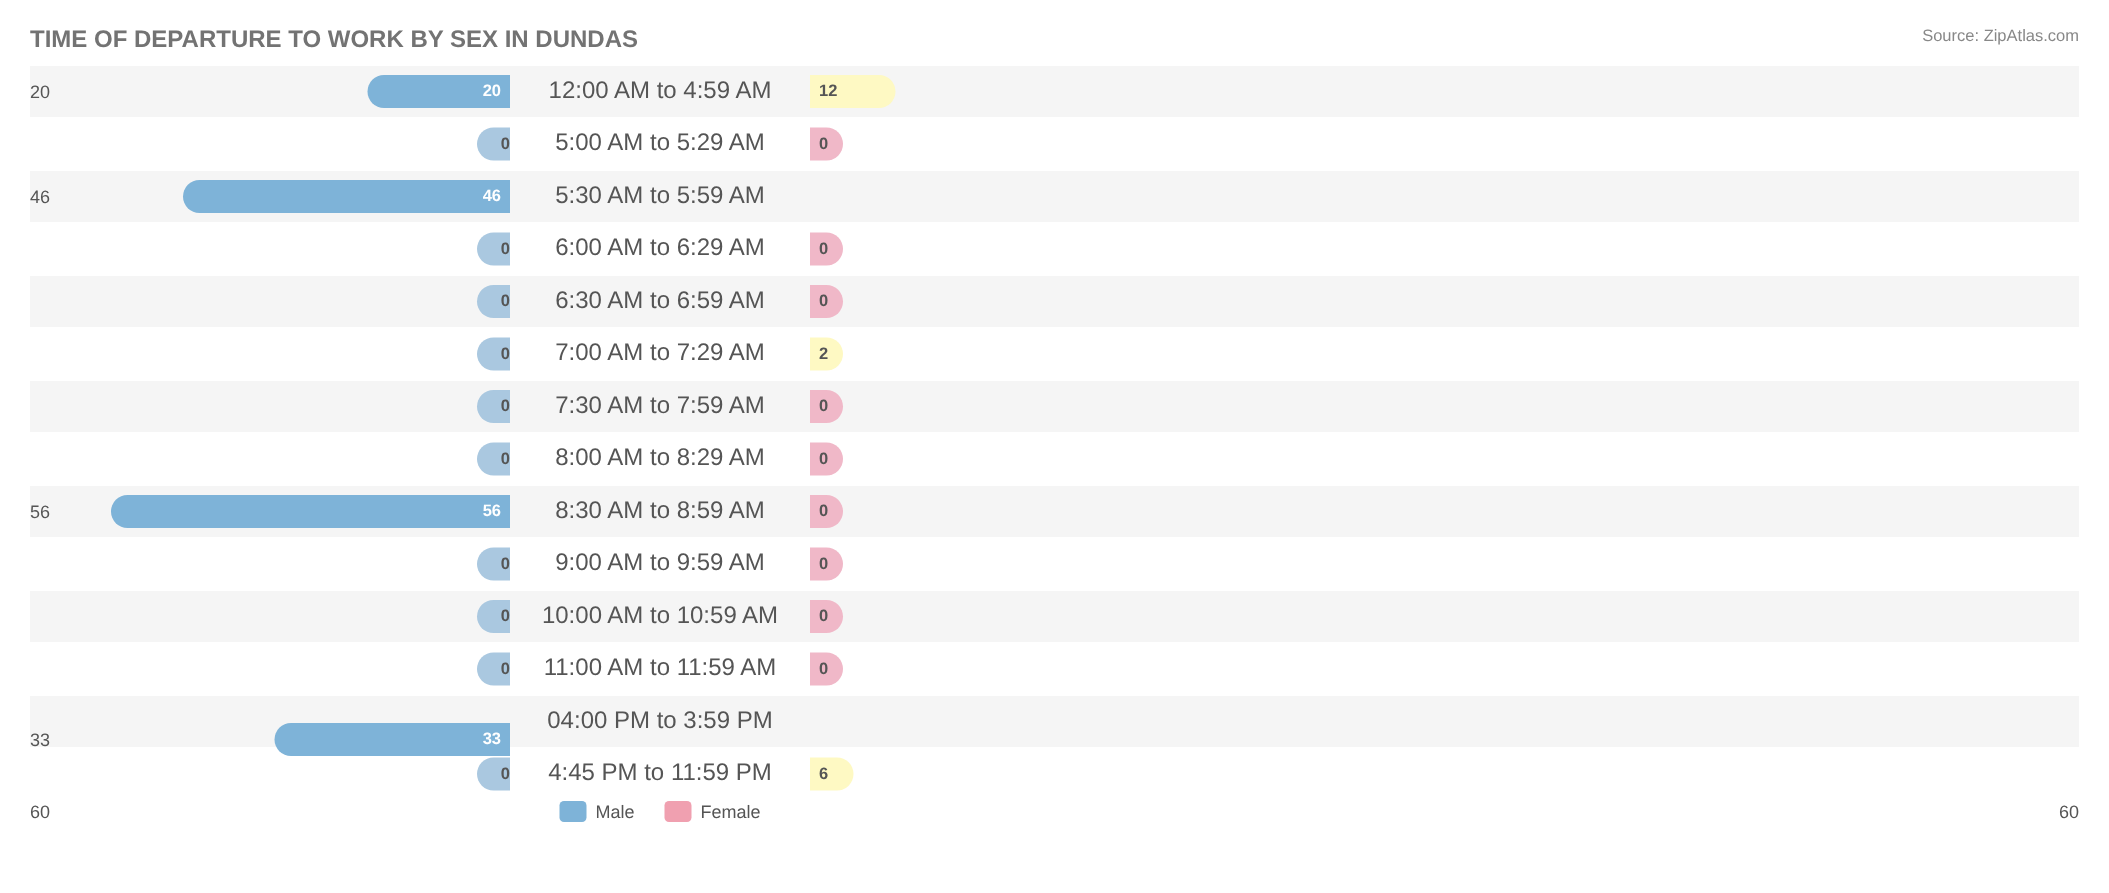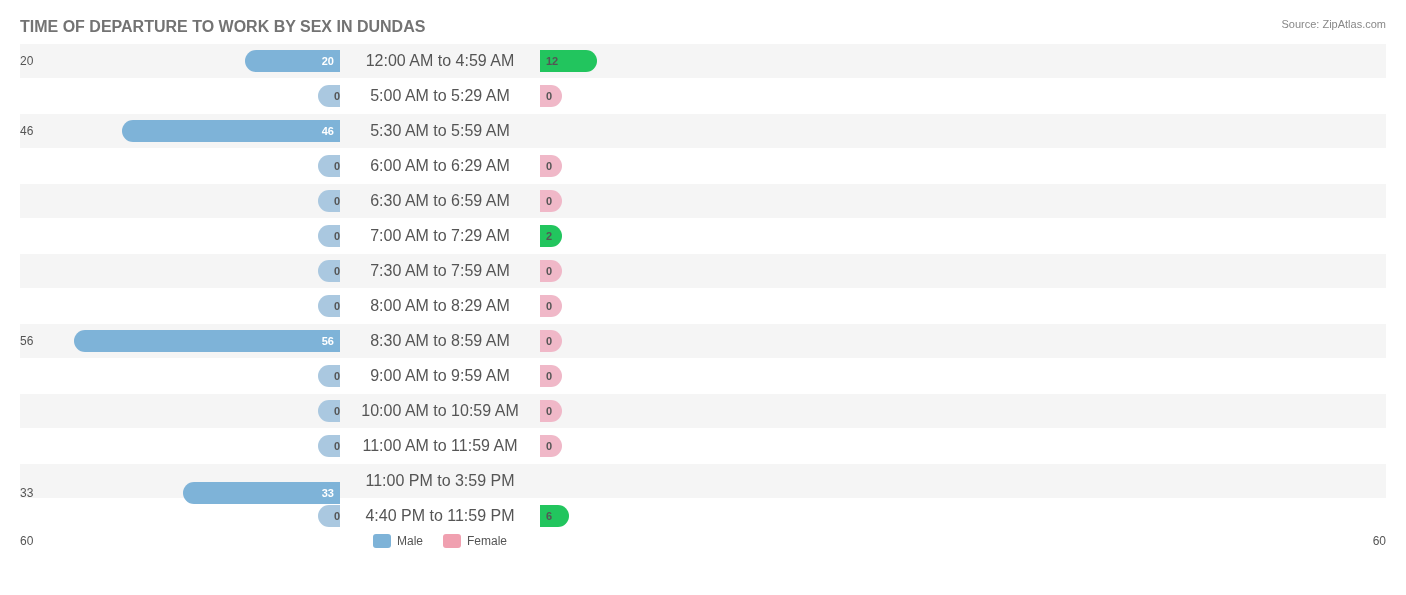--- a/index.html
+++ b/index.html
@@ -86,21 +86,21 @@
       flex-shrink: 0;
       padding: 0 6px;
     }
     .right-bar-area {
       flex: 1;
       display: flex;
       align-items: center;
     }
     .bar-female {
       height: 22px;
-      background: #22c55e;
+      background: #fef9c3;
       border-radius: 0 11px 11px 0;
       display: flex;
       align-items: center;
       justify-content: flex-start;
       min-width: 22px;
     }
     .bar-female-label {
       font-size: 11px;
       font-weight: bold;
       color: #555;
@@ -331,31 +331,31 @@
       </div>
       <div class="row">
         <div class="left-bar-area" style="position: relative; margin-top: 24px;">
           <span class="left-value" style="position: absolute; left: 0px;">33</span>
           <div class="left-bar-wrap">
             <div class="bar-male" style="width: 156.75px;">
               <span class="bar-male-label">33</span>
             </div>
           </div>
         </div>
-        <div class="center-label">11:00 PM to 3:59 PM</div>
-      </div>
-      <div class="row">
-        <div class="left-bar-area">
-          <div class="left-bar-wrap">
-            <div class="bar-male" style="width: 22px; background: rgb(170, 200, 224);">
-              <span class="bar-male-label" style="color: rgb(85, 85, 85); padding-right: 0px; padding-left: 4px;">0</span>
-            </div>
-          </div>
-        </div>
-        <div class="center-label">4:40 PM to 11:59 PM</div>
+        <div class="center-label">04:00 PM to 3:59 PM</div>
+      </div>
+      <div class="row">
+        <div class="left-bar-area">
+          <div class="left-bar-wrap">
+            <div class="bar-male" style="width: 22px; background: rgb(170, 200, 224);">
+              <span class="bar-male-label" style="color: rgb(85, 85, 85); padding-right: 0px; padding-left: 4px;">0</span>
+            </div>
+          </div>
+        </div>
+        <div class="center-label">4:45 PM to 11:59 PM</div>
         <div class="right-bar-area">
           <div class="bar-female" style="width: 28.5px;">
             <span class="bar-female-label">6</span>
           </div>
         </div>
       </div>
     </div>
 
   <div class="bottom-row">
     <div class="bottom-left">60</div>

